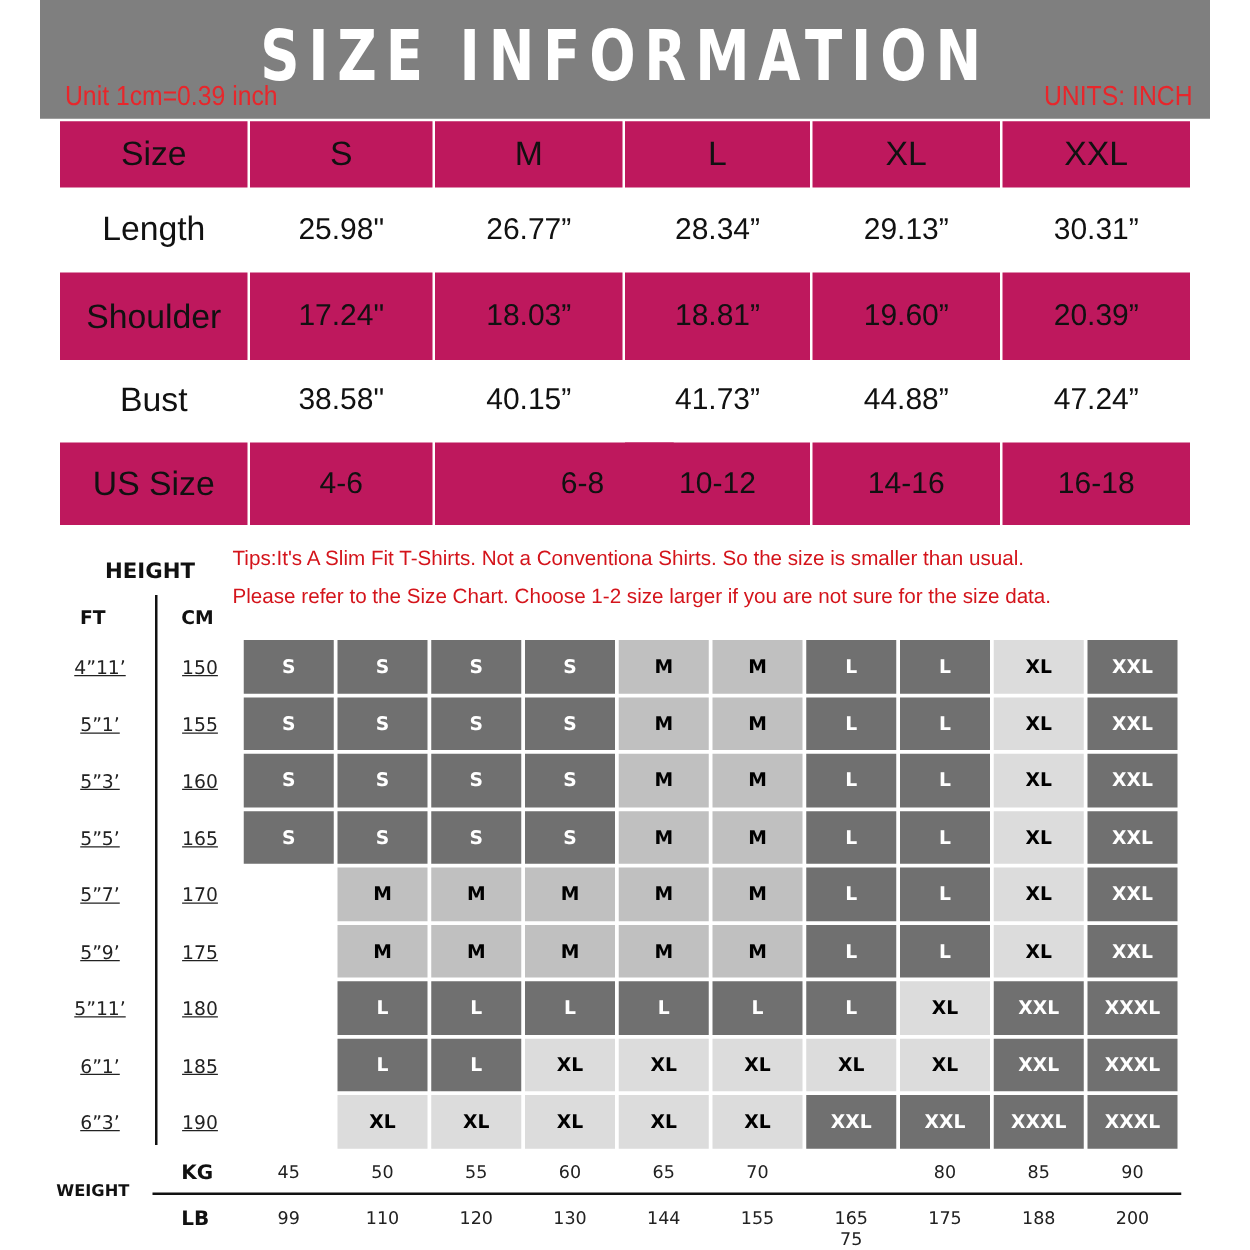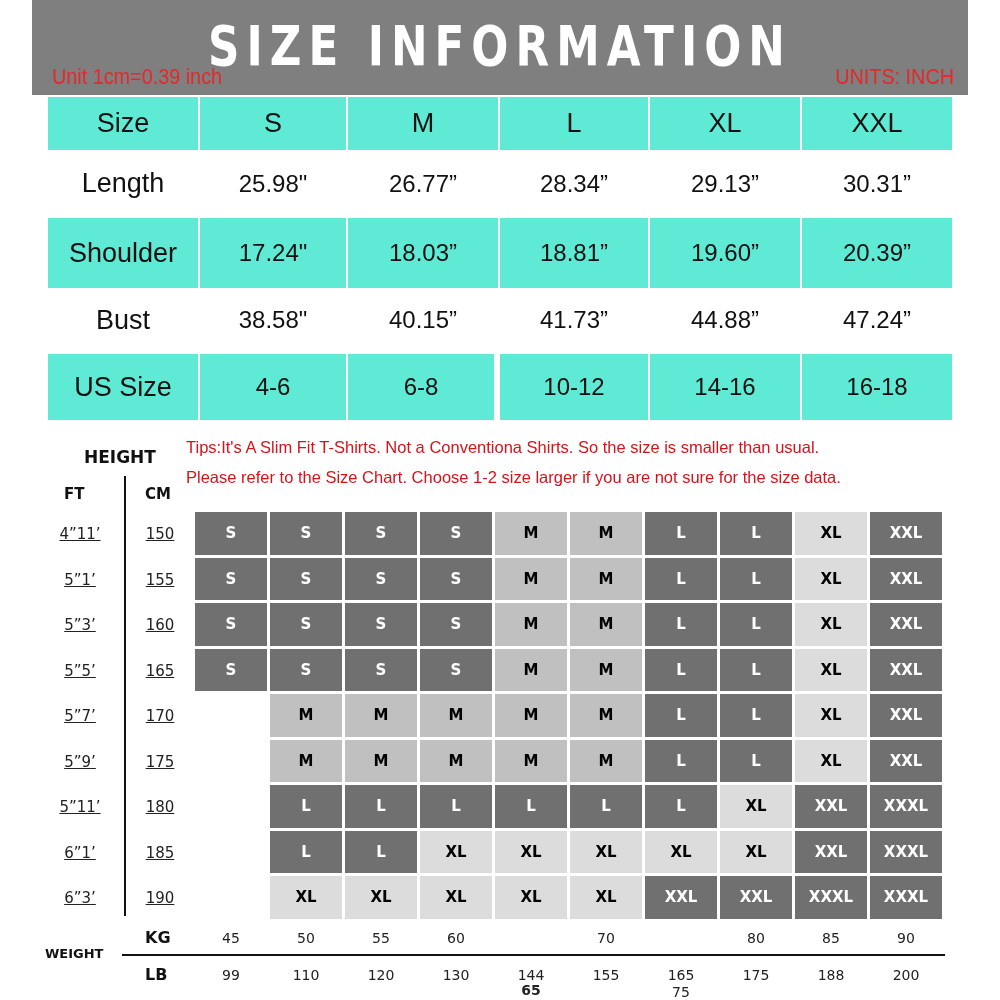--- a/index.html
+++ b/index.html
@@ -3,21 +3,21 @@
 <meta charset="utf-8">
 <style>
   html, body { margin: 0; padding: 0; background: #ffffff; }
   body { width: 1000px; height: 1000px; position: relative; overflow: hidden; font-family: "Liberation Sans", sans-serif; }
   .abs { position: absolute; }
   .header { left: 32px; top: 0; width: 936px; height: 95px; background: #7f7f7f; }
   .title { left: 0; top: 14px; width: 1000px; text-align: center; color: #ffffff; font-family: "DejaVu Sans", sans-serif; font-weight: bold; font-size: 56px; letter-spacing: 9px; transform: scaleX(0.78); transform-origin: 50% 50%; line-height: 64px; }
   .unit-left { left: 52px; top: 64px; color: #e8262b; font-size: 22px; transform: scaleX(0.9); transform-origin: left; }
   .unit-right { right: 46px; top: 64px; color: #e8262b; font-size: 22px; transform: scaleX(0.9); transform-origin: right; }
   .mcell { display: flex; align-items: center; justify-content: center; font-size: 27px; color: #111; }
-  .mcell.shade { background: #5eead4; }
+  .mcell.shade { background: #be185d; }
   .mcell.val { font-size: 24px; }
   .tips { left: 186px; color: #d4141b; font-size: 16.5px; white-space: nowrap; }
   .axis-label { font-weight: bold; color: #111; font-family: "DejaVu Sans", sans-serif; }
   .ht { font-size: 15px; color: #222; font-family: "DejaVu Sans", sans-serif; text-align: center; text-decoration: underline; }
   .gcell { display: flex; align-items: center; justify-content: center; font-family: "DejaVu Sans", sans-serif; font-weight: bold; font-size: 15px; box-sizing: border-box; }
   .dark { background: #707070; color: #ffffff; }
   .mid { background: #c0c0c0; color: #000000; }
   .light { background: #dcdcdc; color: #000000; }
   .wt { font-size: 14px; color: #222; font-family: "DejaVu Sans", sans-serif; text-align: center; width: 74px; }
   .vline { left: 124px; top: 476px; width: 2px; height: 440px; background: #111; }
@@ -51,21 +51,21 @@
     <div class="abs mcell shade val" style="left: 650px; top: 218px; width: 150px; height: 70px;">19.60”</div>
     <div class="abs mcell shade val" style="left: 802px; top: 218px; width: 150px; height: 70px;">20.39”</div>
     <div class="abs mcell" style="left: 48px; top: 288px; width: 150px; height: 64px;">Bust</div>
     <div class="abs mcell val" style="left: 200px; top: 288px; width: 146px; height: 64px;">38.58"</div>
     <div class="abs mcell val" style="left: 348px; top: 288px; width: 150px; height: 64px;">40.15”</div>
     <div class="abs mcell val" style="left: 500px; top: 288px; width: 148px; height: 64px;">41.73”</div>
     <div class="abs mcell val" style="left: 650px; top: 288px; width: 150px; height: 64px;">44.88”</div>
     <div class="abs mcell val" style="left: 802px; top: 288px; width: 150px; height: 64px;">47.24”</div>
     <div class="abs mcell shade" style="left: 48px; top: 354px; width: 150px; height: 66px;">US Size</div>
     <div class="abs mcell shade val" style="left: 200px; top: 354px; width: 146px; height: 66px;">4-6</div>
-    <div class="abs mcell shade val" style="left: 348px; top: 354px; width: 146px; height: 66px;">6-8</div>
+    <div class="abs mcell shade val" style="left: 348px; top: 354px; width: 146px; height: 66px; padding-left: 45px;">6-8</div>
     <div class="abs mcell shade val" style="left: 500px; top: 354px; width: 148px; height: 66px;">10-12</div>
     <div class="abs mcell shade val" style="left: 650px; top: 354px; width: 150px; height: 66px;">14-16</div>
     <div class="abs mcell shade val" style="left: 802px; top: 354px; width: 150px; height: 66px;">16-18</div>
   </div>
 
 <div class="abs tips" style="top:438px;">Tips:It's A Slim Fit T-Shirts. Not a Conventiona Shirts. So the size is smaller than usual.</div>
 <div class="abs tips" style="top:468px;">Please refer to the Size Chart. Choose 1-2 size larger if you are not sure for the size data.</div>
 
 <div class="abs axis-label" style="left:84px; top:447px; font-size:17px;">HEIGHT</div>
 <div class="abs axis-label" style="left:64px; top:485px; font-size:15px;">FT</div>
@@ -184,21 +184,21 @@
 <div class="abs hline"></div>
 <div id="weight-labels">
     <div class="abs wt" style="left: 194px; top: 930px;">45</div>
     <div class="abs wt" style="left: 194px; top: 967px;">99</div>
     <div class="abs wt" style="left: 269px; top: 930px;">50</div>
     <div class="abs wt" style="left: 269px; top: 967px;">110</div>
     <div class="abs wt" style="left: 344px; top: 930px;">55</div>
     <div class="abs wt" style="left: 344px; top: 967px;">120</div>
     <div class="abs wt" style="left: 419px; top: 930px;">60</div>
     <div class="abs wt" style="left: 419px; top: 967px;">130</div>
-    <div class="abs wt" style="left: 494px; top: 982px; font-weight: bold;">65</div>
+    <div class="abs wt" style="left: 494px; top: 930px;">65</div>
     <div class="abs wt" style="left: 494px; top: 967px;">144</div>
     <div class="abs wt" style="left: 569px; top: 930px;">70</div>
     <div class="abs wt" style="left: 569px; top: 967px;">155</div>
     <div class="abs wt" style="left: 644px; top: 984px;">75</div>
     <div class="abs wt" style="left: 644px; top: 967px;">165</div>
     <div class="abs wt" style="left: 719px; top: 930px;">80</div>
     <div class="abs wt" style="left: 719px; top: 967px;">175</div>
     <div class="abs wt" style="left: 794px; top: 930px;">85</div>
     <div class="abs wt" style="left: 794px; top: 967px;">188</div>
     <div class="abs wt" style="left: 869px; top: 930px;">90</div>

